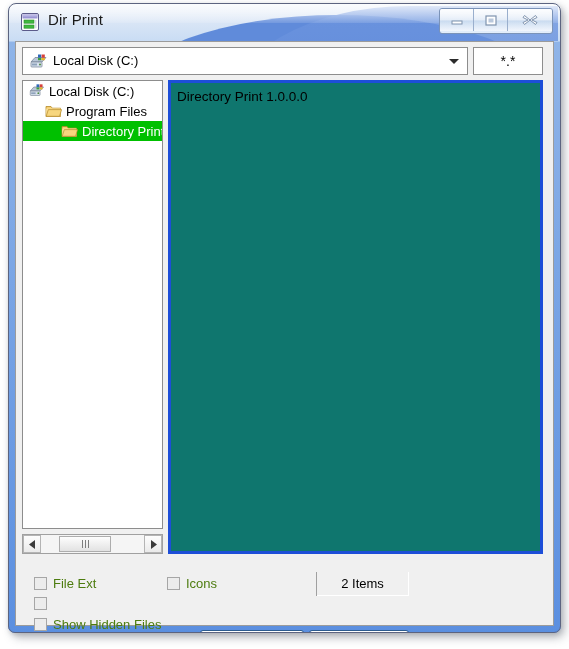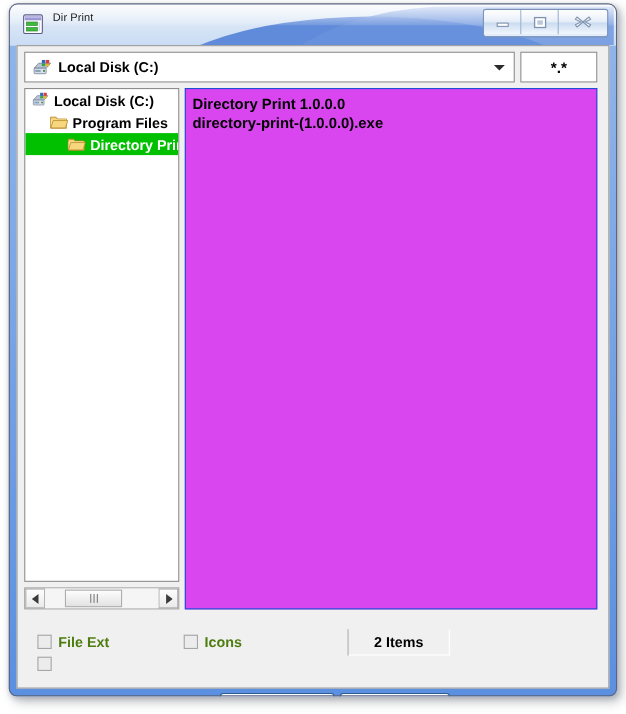--- a/index.html
+++ b/index.html
@@ -86,21 +86,21 @@
   }
   .title-icon {
     position: absolute;
     left: 12px; top: 9px;
     width: 20px; height: 20px;
     z-index: 6;
   }
   .title-text {
     position: absolute;
     left: 40px; top: 8px;
-    font-size: 10px;
+    font-size: 15px;
     color: #1a1a1a;
     z-index: 6;
     white-space: nowrap;
     letter-spacing: 0.1px;
   }
 
   
   .caption-group {
     position: absolute;
     right: 8px; top: 5px;
@@ -126,21 +126,20 @@
 
   
   .client {
     position: absolute;
     left: 7px; top: 38px;
     width: 539px;
     height: 585px;
     background: #f0f0f0;
     border: 1px solid #9b9b9b;
     box-sizing: border-box;
-    font-weight: bold;
   }
 
   
   .combo {
     position: absolute;
     left: 6px; top: 5px;
     width: 446px; height: 28px;
     background: #ffffff;
     border: 1px solid #8d8d8d;
     box-sizing: border-box;
@@ -239,22 +238,22 @@
     gap: 2px;
   }
   .grip-line { width: 1px; height: 8px; background: #7d7d7d; }
 
   
   .list-panel {
     position: absolute;
     left: 152px; top: 38px;
     width: 375px;
     height: 474px;
-    background: #d946ef;
-    border: 1px solid #1d4ed8;
+    background: #0f766e;
+    border: 3px solid #1d4ed8;
     box-sizing: border-box;
     padding: 5px 6px;
     overflow: hidden;
   }
   .list-line {
     font-size: 13.5px;
     color: #000;
     line-height: 17px;
     white-space: nowrap;
   }
@@ -436,34 +435,37 @@
         </div>
         <div class="sb-arrow">
           <svg width="7" height="9" viewBox="0 0 7 9">
             <path d="M1 0 L1 9 L7 4.5 Z" fill="#3a3a3a"></path>
           </svg>
         </div>
       </div>
 
       <div class="list-panel">
         <div class="list-line">Directory Print 1.0.0.0</div>
-        <div class="list-line">directory-print-(1.0.0.0).exe</div>
       </div>
 
       <div class="check-row" style="left:18px; top:534px;">
         <span class="cbox"></span>
         <span>File Ext</span>
       </div>
       <div class="check-row" style="left:111px; top:534px;padding-left:40px;">
         <span class="cbox"></span>
         <span>Icons</span>
       </div>
       <div class="check-row" style="left:18px; top:555px;">
         <span class="cbox"></span>
       </div>
+      <div class="check-row" style="left:18px; top:575px;">
+        <span class="cbox"></span>
+        <span>Show Hidden Files</span>
+      </div>
 
       <div class="status-sep"></div>
       <div class="status-box">2 Items</div>
 
       <div class="push-btn" id="btn-print">Print</div>
       <div class="push-btn" id="btn-save">Save As File</div>
 
     </div>
   </div>
 

